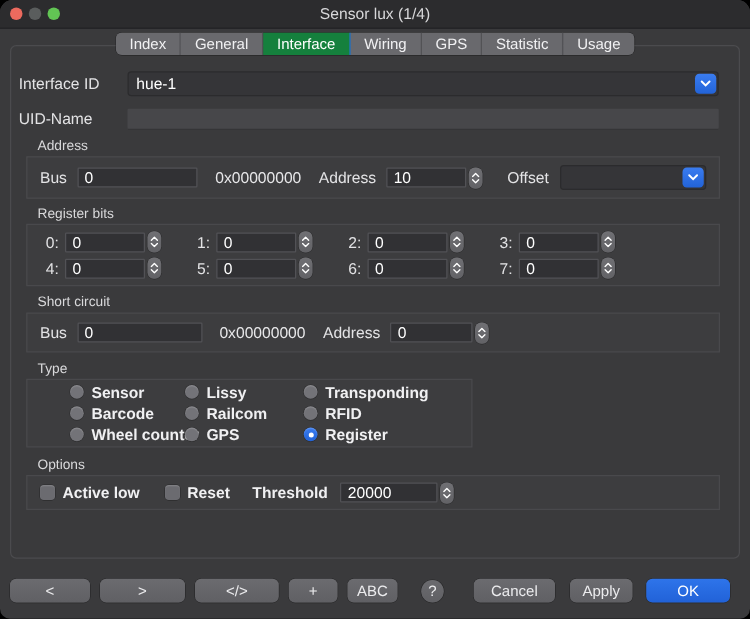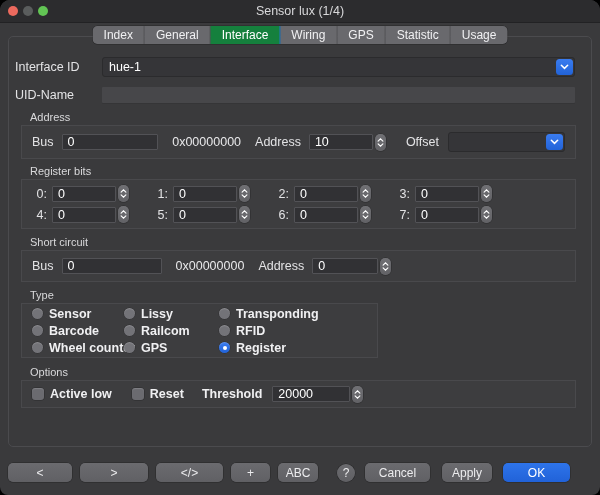--- a/index.html
+++ b/index.html
@@ -35,21 +35,21 @@
   .textfield-big { flex:1; height:17px; background:#47474a; border-radius:1px; box-shadow:inset 0 -1px 0 rgba(0,0,0,.25); color:#fff; font-size:12.5px; display:flex; align-items:center; padding:0 6px; }
 
   
   .group { position:absolute; left:12px; right:15px; }
   .group-title { height:13px; font-size:11px; color:#d9d9db; padding-left:9px; margin-bottom:1px; }
   .group-box { border:1px solid #49494c; border-radius:0; background:rgba(255,255,255,0.015); display:flex; align-items:center; padding:0 10px; box-sizing:border-box; }
 
   .sec-address { top:74px; }  .sec-address .group-box { height:34px; }
   .sec-register { top:128px; } .sec-register .group-box { height:50px; }
   .sec-short { top:199px; }   .sec-short .group-box { height:32px; }
-  .sec-type { top:252px; right:auto; width:357px; } .sec-type .group-box { height:55px; }
+  .sec-type { top:252px; right:auto; width:357px; } .sec-type .group-box { height:55px;justify-content:center; }
   .sec-options { top:329px; } .sec-options .group-box { height:28px; }
 
   .inline-label { color:#e3e3e5; font-size:12.5px; white-space:nowrap; }
   .field { height:16px; background:#313134; border:1px solid #525256; border-radius:1px; color:#fff; font-size:12.5px; display:flex; align-items:center; padding:0 5px; box-sizing:border-box; }
   .hex { color:#e8e8ea; font-size:12.5px; margin-left:14px; }
 
   .w-bus { width:100px; margin-left:8px; }
   .w-addr { width:66px; margin-left:8px; }
   .lbl-address { margin-left:14px; }
   .lbl-offset { margin-left:20px; }
@@ -77,21 +77,21 @@
   .gap-reset { margin-left:20px; }
   .lbl-threshold { margin-left:18px; font-weight:bold; color:#f0f0f2; }
   .w-threshold { width:78px; margin-left:10px; }
 
   
   .footer { position:absolute; left:8px; right:15px; bottom:13px; height:19px; display:flex; align-items:center; }
   .btn { height:19px; border-radius:5px; background:linear-gradient(#6b6b6f,#606064); color:#ececee; font-size:12px; display:flex; align-items:center; justify-content:center; box-shadow:0 0 0 0.5px rgba(0,0,0,.35); cursor:default; box-sizing:border-box; }
   .b-prev { width:64px; } .b-next { width:68px; margin-left:8px; } .b-code { width:67px; margin-left:8px; }
   .b-plus { width:39px; margin-left:8px; } .b-abc { width:40px; margin-left:8px; }
   .b-help { width:18px; height:18px; border-radius:50%; margin-left:19px; }
-  .b-cancel { width:65px; margin-left:10px; } .b-apply { width:50px; margin-left:12px; }
+  .b-cancel { width:65px; margin-left:24px; } .b-apply { width:50px; margin-left:12px; }
   .b-ok { width:67px; margin-left:11px; background:linear-gradient(#2e74ea,#2162d8); color:#fff; }
 
   svg { display:block; }
 </style>
 </head>
 <body>
 
 <div class="window">
 
   <div class="titlebar">

